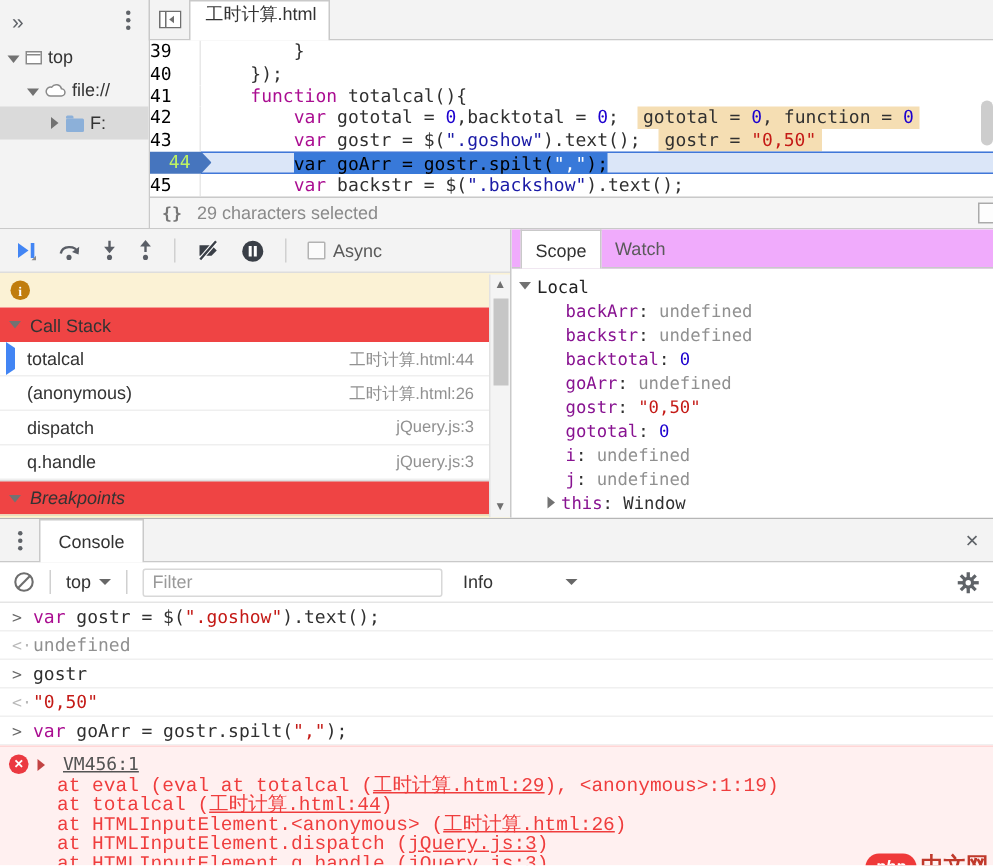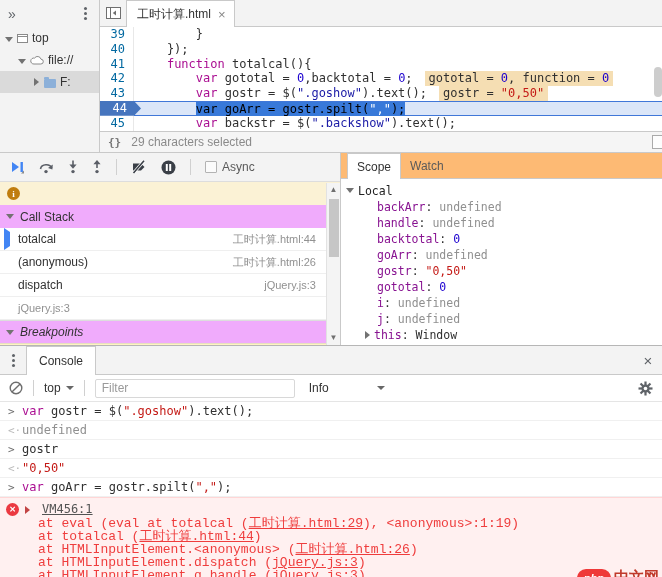--- a/index.html
+++ b/index.html
@@ -22,60 +22,60 @@
   .tri-right { width:0;height:0;border-top:4px solid transparent;border-bottom:4px solid transparent;border-left:5px solid #727272; display:inline-block; }
   .ticon { margin:0 4px 0 3px; display:inline-flex; }
   .frame-icon { width:11px; height:9px; border:1px solid #8a8a8a; background:#fff; position:relative; }
   .frame-icon:before { content:""; position:absolute; left:0; right:0; top:1px; height:1px; background:#8a8a8a; }
   .folder-icon { width:12px; height:9px; background:#8cb0d9; border-radius:1px; position:relative; margin-top:2px; }
   .folder-icon:before { content:""; position:absolute; top:-2px; left:0; width:5px; height:2px; background:#8cb0d9; border-radius:1px 1px 0 0; }
 
   .editor { flex:1; display:flex; flex-direction:column; min-width:0; }
   .tabbar { height:27px; background:#f3f3f3; border-bottom:1px solid #c9c9c9; display:flex; align-items:stretch; }
   .nav-toggle { width:26px; display:flex; align-items:center; justify-content:center; cursor:pointer; }
-  .file-tab { display:flex; align-items:center; gap:7px; background:#fff; border:1px solid #c9c9c9; border-bottom:none; margin-bottom:-1px; padding:0 8px 0 10px; font-size:12px; color:#333; cursor:pointer; }
+  .file-tab { display:flex; align-items:center; gap:7px; background:#fff; border:1px solid #c9c9c9; border-bottom:none; margin-bottom:-1px; padding:0 8px 0 10px; font-size:12px; color:#333; cursor:pointer;flex-direction:column; }
   .tab-close { color:#888; font-size:13px; line-height:1; cursor:pointer; }
   .code-area { position:relative; flex:1; background:#fff; overflow:hidden; }
   .code-line { display:flex; height:14.8px; line-height:14.8px; font-size:12px; white-space:pre; }
-  .gutter { width:34px; flex:0 0 34px; text-align:right; padding-right:8px; color:#0369a1; border-right:1px solid #e8e8e8; background:#fff; }
+  .gutter { width:34px; flex:0 0 34px; padding-right:8px; color:#000000; border-right:1px solid #e8e8e8; background:#fff; }
   .code-text { padding-left:4px; white-space:pre; }
   .annotation { background:#f5deb3; padding:0 4px; margin-left:12px; }
-  .exec-gutter { position:relative; width:34px; flex:0 0 41px; margin-right:-7px; background:#4675be; color:#ffffff; text-align:right; padding-right:14px; clip-path:polygon(0 0, calc(100% - 7px) 0, 100% 50%, calc(100% - 7px) 100%, 0 100%); z-index:2; }
+  .exec-gutter { position:relative; width:34px; flex:0 0 41px; margin-right:-7px; background:#4675be; color:#bef264; text-align:right; padding-right:14px; clip-path:polygon(0 0, calc(100% - 7px) 0, 100% 50%, calc(100% - 7px) 100%, 0 100%); z-index:2; }
   .exec-line-bg { flex:1; background:#dbe6f8; border-top:1px solid #4077d8; border-bottom:1px solid #4077d8; white-space:pre; padding-left:4px; }
   .selection-seg { background:#3879d9; }
   .v-scroll { position:absolute; right:0; top:40px; width:8px; height:30px; background:#cdcdcd; border-radius:4px; }
   .statusbar { height:21px; border-top:1px solid #c9c9c9; background:#f5f5f5; display:flex; align-items:center; gap:10px; padding:0 8px; color:#8a8a8a; }
   .braces { font-family:"DejaVu Sans Mono",monospace; color:#777; font-weight:bold; font-size:11px; cursor:pointer; }
   .cov-chip { position:absolute; right:-6px; top:3px; width:16px; height:14px; border:1px solid #aaa; background:#fdfdfd; }
 
   
   .mid-row { display:flex; height:193px; border-top:1px solid #c9c9c9; }
   .debug-left { width:341px; flex:0 0 341px; border-right:1px solid #c9c9c9; position:relative; background:#fff; overflow:hidden; }
   .dbg-toolbar { height:29px; background:#f3f3f3; border-bottom:1px solid #ddd; display:flex; align-items:center; gap:14px; padding:0 10px; }
   .dbg-sep { width:1px; height:16px; background:#d0d0d0; }
   .icon-btn { display:inline-flex; align-items:center; justify-content:center; cursor:pointer; }
   .async-wrap { display:flex; align-items:center; gap:5px; color:#5a5a5a; }
   .checkbox { width:12px; height:12px; border:1px solid #b3b3b3; background:#fbfbfb; border-radius:1px; cursor:pointer; }
   .paused-bar { height:23px; background:#fbf2d5; display:flex; align-items:center; gap:6px; padding:0 7px; font-weight:bold; color:#333; }
   .info-circle { width:13px; height:13px; border-radius:50%; background:#c07d0e; color:#fff; font-size:9px; font-weight:bold; display:flex; align-items:center; justify-content:center; font-family:"Liberation Serif",serif; }
-  .section-hdr { height:23px; display:flex; align-items:center; gap:6px; padding:0 6px; color:#333; background:#f0abfc; }
+  .section-hdr { height:23px; display:flex; align-items:center; gap:6px; padding:0 6px; color:#333; background:#ef4444; }
   .section-hdr.bordered { border-top:1px solid #ddd;font-style:italic; }
   .cs-row { height:23px; display:flex; align-items:center; padding:0 24px 0 4px; border-bottom:1px solid #efefef; cursor:pointer; }
   .cs-marker { width:14px; }
   .cs-arrow { width:0;height:0;border-top:4px solid transparent;border-bottom:4px solid transparent;border-left:6px solid #4285f4; }
   .cs-fn { flex:1; color:#333; }
   .cs-loc { color:#919191; font-size:11px; }
   .bp-sliver { height:4px; background:#fff3c2; border-top:1px solid #e6dfc0; }
   .pane-scrollbar { position:absolute; top:30px; right:0; bottom:0; width:14px; background:#f4f4f4; border-left:1px solid #e2e2e2; display:flex; flex-direction:column; align-items:center; cursor:pointer; }
   .sb-arrow { color:#6f6f6f; font-size:8px; line-height:14px; height:14px; }
   .sb-thumb { width:10px; height:58px; background:#c6c6c6; margin-top:2px; }
   .sb-spacer { flex:1; }
 
   .scope-right { flex:1; display:flex; flex-direction:column; min-width:0; background:#fff; }
-  .scope-tabbar { height:26px; background:#fdba74; border-bottom:1px solid #c9c9c9; display:flex; align-items:stretch; padding-left:6px; }
+  .scope-tabbar { height:26px; background:#f0abfc; border-bottom:1px solid #c9c9c9; display:flex; align-items:stretch; padding-left:6px; }
   .scope-tab { display:flex; align-items:center; padding:0 9px; color:#5a5a5a; cursor:pointer; }
   .scope-tab.active { background:#fff; border:1px solid #c9c9c9; border-bottom:none; margin-bottom:-1px; color:#333; }
   .scope-body { flex:1; font-family:"DejaVu Sans Mono","Liberation Mono",monospace; font-size:11.5px; padding-top:3px; overflow:hidden; }
   .scope-local { height:17px; display:flex; align-items:center; gap:4px; padding-left:5px; color:#222; cursor:pointer; }
   .scope-row { height:16px; line-height:16px; padding-left:36px; white-space:pre; }
   .scope-row.this-row { padding-left:24px; }
   .scope-name { color:#881391; }
   .v-gr { color:#909090; } .v-num { color:#1c00cf; } .v-str { color:#c41a16; } .v-pl { color:#303030; }
   .this-tri { display:inline-block; width:0;height:0;border-top:4px solid transparent;border-bottom:4px solid transparent;border-left:5px solid #727272; margin-right:4px; }
 
@@ -285,20 +285,21 @@
         <span class="cs-fn">(anonymous)</span>
         <span class="cs-loc">工时计算.html:26</span>
       </div>
       <div class="cs-row">
         <span class="cs-marker"></span>
         <span class="cs-fn">dispatch</span>
         <span class="cs-loc">jQuery.js:3</span>
       </div>
       <div class="cs-row">
         <span class="cs-marker"></span>
+        <span class="cs-fn">q.handle</span>
         <span class="cs-loc">jQuery.js:3</span>
       </div>
 
       <div class="section-hdr bordered">
         <span class="tri-down"></span>
         <span>Breakpoints</span>
       </div>
       <div class="bp-sliver"></div>
 
       <div class="pane-scrollbar">
@@ -313,21 +314,21 @@
       <div class="scope-tabbar">
         <span class="scope-tab active">Scope</span>
         <span class="scope-tab">Watch</span>
       </div>
       <div class="scope-body">
         <div class="scope-local">
           <span class="tri-down"></span>
           <span>Local</span>
         </div>
         <div class="scope-row"><span class="scope-name">backArr</span><span>: </span><span class="v-gr">undefined</span></div>
-        <div class="scope-row"><span class="scope-name">handle</span><span>: </span><span class="v-gr">undefined</span></div>
+        <div class="scope-row"><span class="scope-name">backstr</span><span>: </span><span class="v-gr">undefined</span></div>
         <div class="scope-row"><span class="scope-name">backtotal</span><span>: </span><span class="v-num">0</span></div>
         <div class="scope-row"><span class="scope-name">goArr</span><span>: </span><span class="v-gr">undefined</span></div>
         <div class="scope-row"><span class="scope-name">gostr</span><span>: </span><span class="v-str">"0,50"</span></div>
         <div class="scope-row"><span class="scope-name">gototal</span><span>: </span><span class="v-num">0</span></div>
         <div class="scope-row"><span class="scope-name">i</span><span>: </span><span class="v-gr">undefined</span></div>
         <div class="scope-row"><span class="scope-name">j</span><span>: </span><span class="v-gr">undefined</span></div>
         <div class="scope-row this-row"><span class="this-tri"></span><span class="scope-name">this</span><span>: </span><span class="v-pl">Window</span></div>
       </div>
     </div>
   </div>

